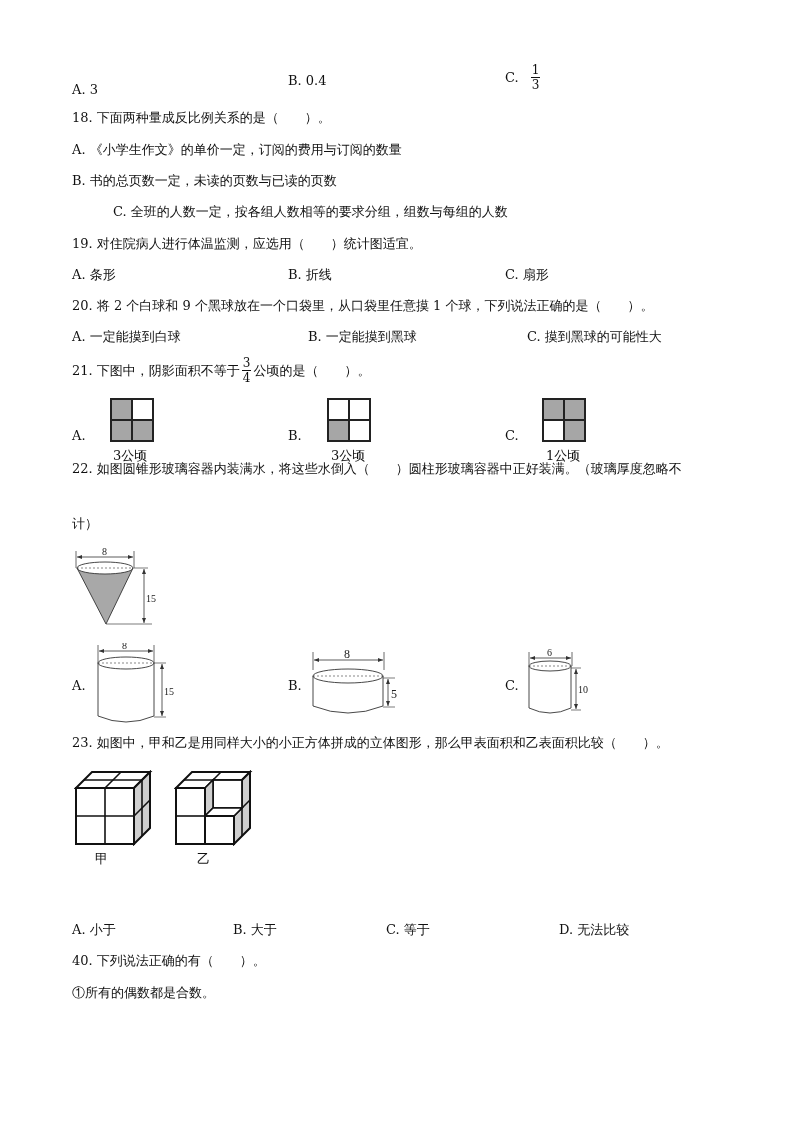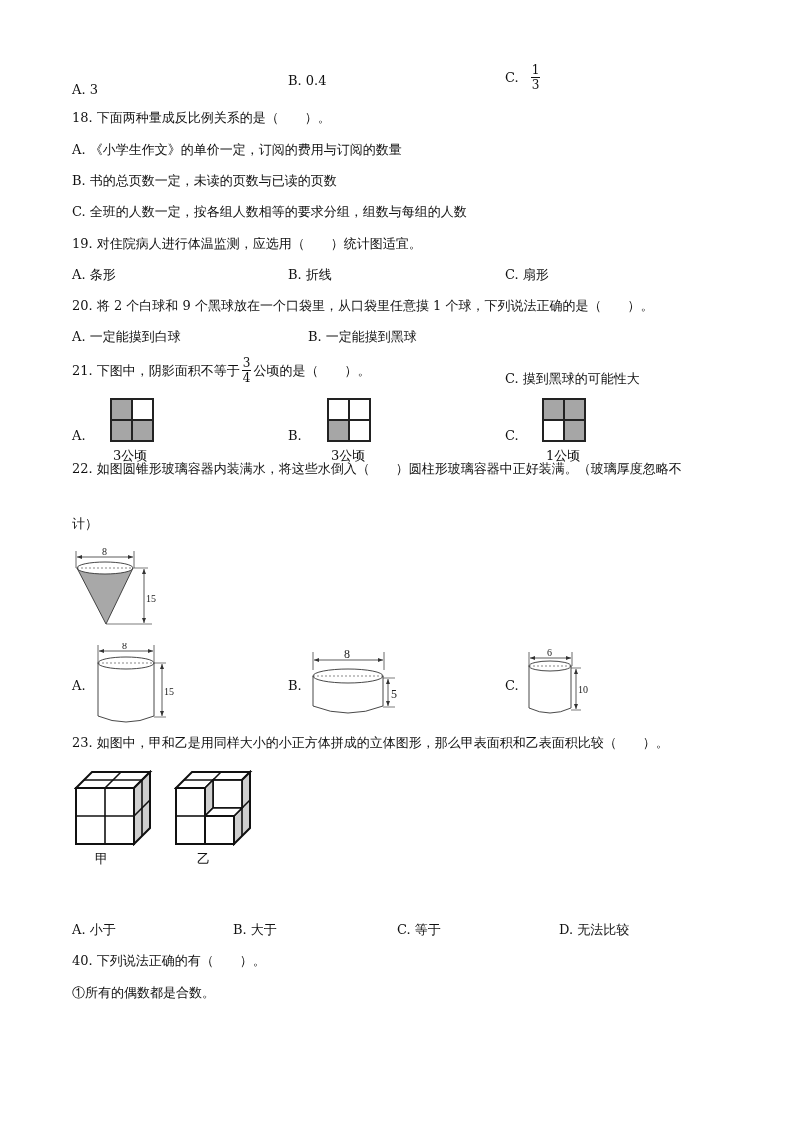--- a/index.html
+++ b/index.html
@@ -44,31 +44,31 @@
   <span style="vertical-align:middle;">C.</span>
   <span class="frac" style="margin-left:8px;">
     <span class="num">1</span>
     <span class="den">3</span>
   </span>
 </div>
 
 <div class="line" style="top:109px;">18. 下面两种量成反比例关系的是（　　）。</div>
 <div class="line" style="top:141px;">A. 《小学生作文》的单价一定，订阅的费用与订阅的数量</div>
 <div class="line" style="top:172px;">B. 书的总页数一定，未读的页数与已读的页数</div>
-<div class="line" style="top:203px;">C. 全班的人数一定，按各组人数相等的要求分组，组数与每组的人数</div>
+<div class="line" style="top:203px;margin-left:41px;">C. 全班的人数一定，按各组人数相等的要求分组，组数与每组的人数</div>
 
 <div class="line" style="top:235px;">19. 对住院病人进行体温监测，应选用（　　）统计图适宜。</div>
 <div class="line" style="top:266px;">A.  条形</div>
 <div class="abs" style="left:288px; top:266px;">B.  折线</div>
 <div class="abs" style="left:505px; top:266px;">C.  扇形</div>
 
 <div class="line" style="top:297px;">20. 将 2 个白球和 9 个黑球放在一个口袋里，从口袋里任意摸 1 个球，下列说法正确的是（　　）。</div>
 <div class="line" style="top:328px;">A.  一定能摸到白球</div>
 <div class="abs" style="left:288px; top:328px;margin-left:20px;">B.  一定能摸到黑球</div>
-<div class="abs" style="left:505px; top:328px;margin-top:42px;">C.  摸到黑球的可能性大</div>
+<div class="abs" style="left:527px; top:328px;">C.  摸到黑球的可能性大</div>
 
 <div class="line" style="top:356px;">
   <span style="vertical-align:middle;">21. 下图中，阴影面积不等于</span><span class="frac">
     <span class="num">3</span>
     <span class="den">4</span>
   </span><span style="vertical-align:middle;">公顷的是（　　）。</span>
 </div>
 
 <div class="abs" style="left:72px; top:428px;">A.</div>
 <div class="grid" style="left:110px; top:398px;">
@@ -216,17 +216,17 @@
   <polygon points="31,46 39,38 68,38 60,46" fill="#fff" stroke="#111" stroke-width="1.6"></polygon>
 
   <rect x="2" y="18" width="29" height="56" fill="#fff" stroke="#111" stroke-width="2"></rect>
   <line x1="2" y1="46" x2="31" y2="46" stroke="#111" stroke-width="1.6"></line>
   <rect x="31" y="46" width="29" height="28" fill="#fff" stroke="#111" stroke-width="2"></rect>
 </svg>
 <div class="abs" style="left:197px; top:850px;">乙</div>
 
 <div class="line" style="top:921px;">A.  小于</div>
 <div class="abs" style="left:233px; top:921px;">B.  大于</div>
-<div class="abs" style="left:397px; top:921px;">C.  等于</div>
+<div class="abs" style="left:386px; top:921px;">C.  等于</div>
 <div class="abs" style="left:559px; top:921px;">D.  无法比较</div>
 
 <div class="line" style="top:952px;">40. 下列说法正确的有（　　）。</div>
 <div class="line" style="top:984px;">①所有的偶数都是合数。</div>
 
 </body></html>

